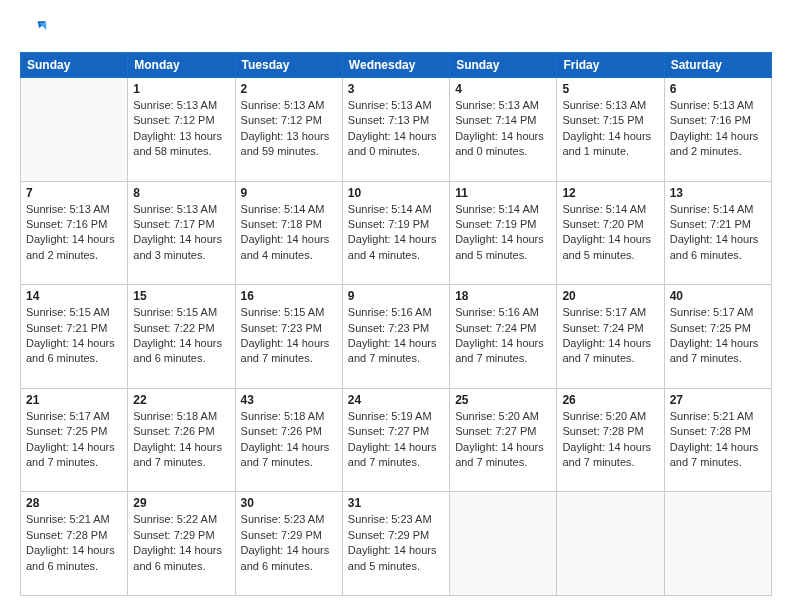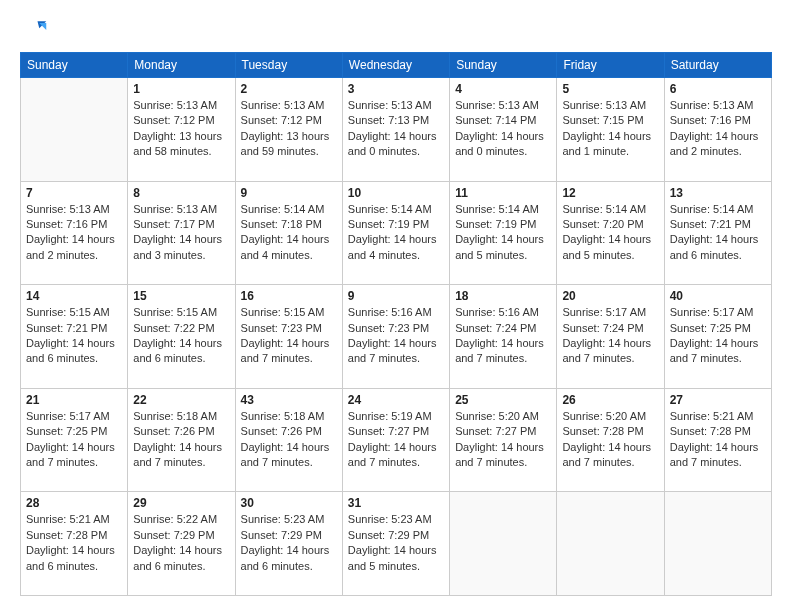--- a/index.html
+++ b/index.html
@@ -59,21 +59,21 @@
       border-collapse: collapse;
       width: 100%;
       table-layout: fixed;
     }
     .calendar th {
       background-color: #1565c0;
       color: white;
       text-align: left;
       padding: 5px 6px;
       font-size: 12px;
-      font-weight: normal;
+      font-weight: bold;
       border: 1px solid #1a6fcb;
     }
     .calendar td {
       border: 1px solid #ccc;
       vertical-align: top;
       padding: 4px 5px;
       font-size: 9.5px;
       color: #333;
       height: 80px;
       width: 14.28%;

